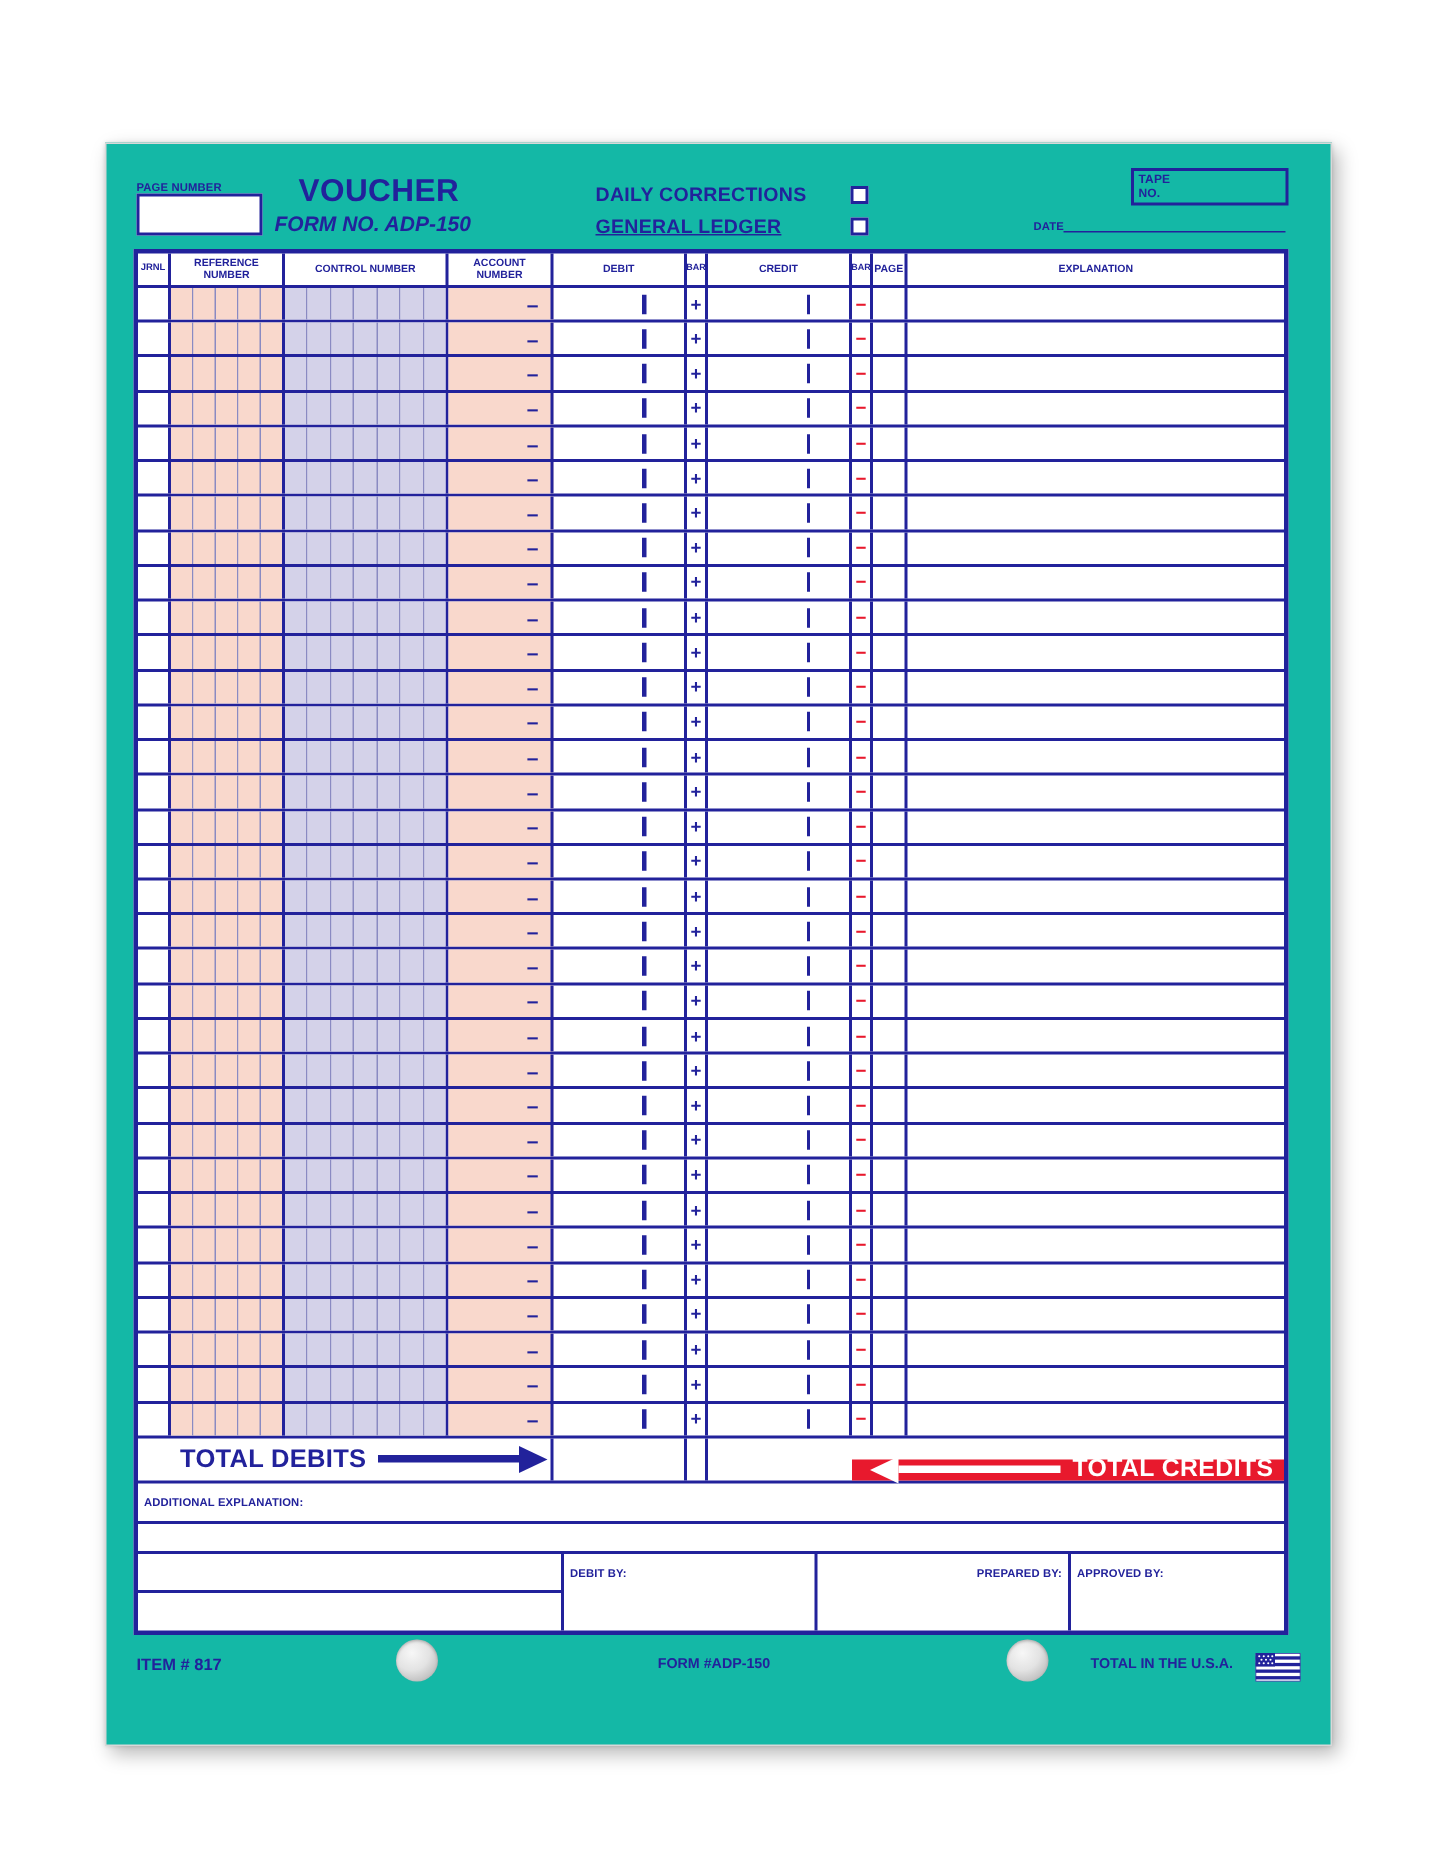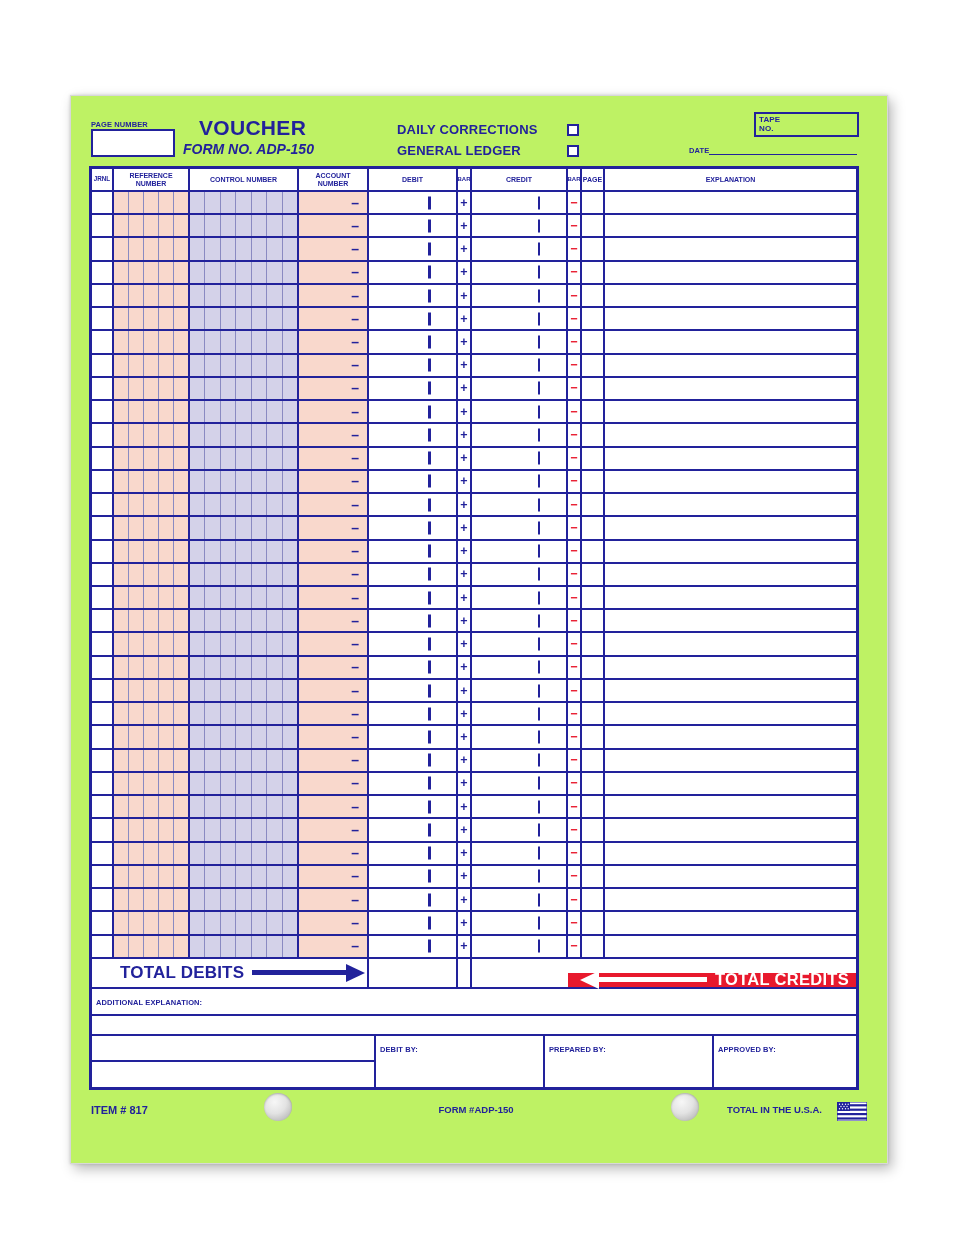--- a/index.html
+++ b/index.html
@@ -2,33 +2,33 @@
 <html style="--navy: #22229b; --pink: #f9d8cc; --lav: #d4d2e9; --red: #e8192d; --subline: #8a8ac2;"><head>
 <meta charset="utf-8">
 <style>
   :root{
     --navy:#22229b; --pink:#f9d8cc; --lav:#d4d2e9; --red:#e8192d; --subline:#8a8ac2;
   }
   *{box-sizing:border-box; margin:0; padding:0;}
   html,body{width:960px; height:1248px; background:#ffffff; font-family:"Liberation Sans", sans-serif;}
   .page{
     position:absolute; left:70px; top:95px; width:818px; height:1069px;
-    background:#bef264; border:1px solid #d8d8d8;
+    background:#14b8a6; border:1px solid #d8d8d8;
     box-shadow:4px 5px 12px rgba(0,0,0,0.28), 0 0 3px rgba(0,0,0,0.15);
   }
   .lbl{font-size:7.5px; font-weight:bold; color:var(--navy); letter-spacing:.1px;}
 
   
   .page-number-label{position:absolute; left:20px; top:24px;}
   .page-number-box{position:absolute; left:20px; top:33px; width:84px; height:28px; border:2px solid var(--navy); background:#fff;}
   .voucher-title{position:absolute; left:128px; top:20px; font-size:21px; font-weight:bold; color:var(--navy); letter-spacing:.3px;}
   .form-no{position:absolute; left:112px; top:45px; font-size:14px; font-weight:bold; font-style:italic; color:var(--navy);}
   .chk-label{position:absolute; font-size:13px; font-weight:bold; color:var(--navy); letter-spacing:.2px;}
   .daily{left:326px; top:26px;}
-  .general{left:326px; top:47px;}
+  .general{left:326px; top:47px;text-decoration:underline;}
   .checkbox{position:absolute; width:12px; height:12px; border:2px solid var(--navy); background:#fff;}
   .cb1{left:496px; top:28px;}
   .cb2{left:496px; top:49px;}
   .date-row{position:absolute; left:598px; top:50px; display:flex; align-items:flex-end;margin-left:20px;}
   .date-line{display:inline-block; width:148px; height:9px; border-bottom:1.5px solid var(--navy);}
   .tape-box{position:absolute; left:683px; top:16px; width:105px; height:25px; border:2px solid var(--navy); padding:1px 3px; line-height:1.15;}
   .tape-box .lbl{display:block; font-size:8px;}
 
   
   .form-box{position:absolute; left:18px; top:70px; width:770px; border:3px solid var(--navy); background:#fff;}
@@ -71,21 +71,21 @@
   .tot-credits .t{font-size:16.5px; font-weight:bold; color:#fff; letter-spacing:.3px; white-space:nowrap;}
 
   
   .ae-row{height:27px; border-bottom:2px solid var(--navy); padding:2px 4px;}
   .ae2-row{height:20px; border-bottom:2px solid var(--navy);}
   .sig-row{height:51px; display:flex;}
   .sig-left{width:284px; border-right:2px solid var(--navy); display:flex; flex-direction:column;}
   .sig-left .half{flex:1;}
   .sig-left .half.top{border-bottom:2px solid var(--navy);}
   .sig-box{padding:2px 4px; border-right:2px solid var(--navy);}
-  .sig-posted{width:169px;} .sig-prepared{width:169px;} .sig-approved{flex:1; border-right:none;}
+  .sig-posted{width:169px;} .sig-prepared{width:169px;text-align:right;} .sig-approved{flex:1; border-right:none;}
 
   
   .footer-item{position:absolute; left:20px; top:1008px; font-size:11px; font-weight:bold; color:var(--navy);}
   .footer-form{position:absolute; left:330px; top:1008px; width:150px; text-align:center; font-size:9.5px; font-weight:600; color:var(--navy);}
   .footer-made{position:absolute; left:656px; top:1008px; font-size:9.5px; font-weight:bold; color:var(--navy);}
   .hole{position:absolute; width:28px; height:28px; border-radius:50%;
         background:radial-gradient(circle at 38% 32%, #f7f7f7 0%, #e3e3e3 45%, #c2c2c2 75%, #b3b3b3 100%);
         box-shadow:inset 0 1px 2px rgba(0,0,0,0.25);}
   .hole1{left:193px; top:997px;} .hole2{left:600px; top:997px;}
   .flag{position:absolute; left:766px; top:1006px;}

